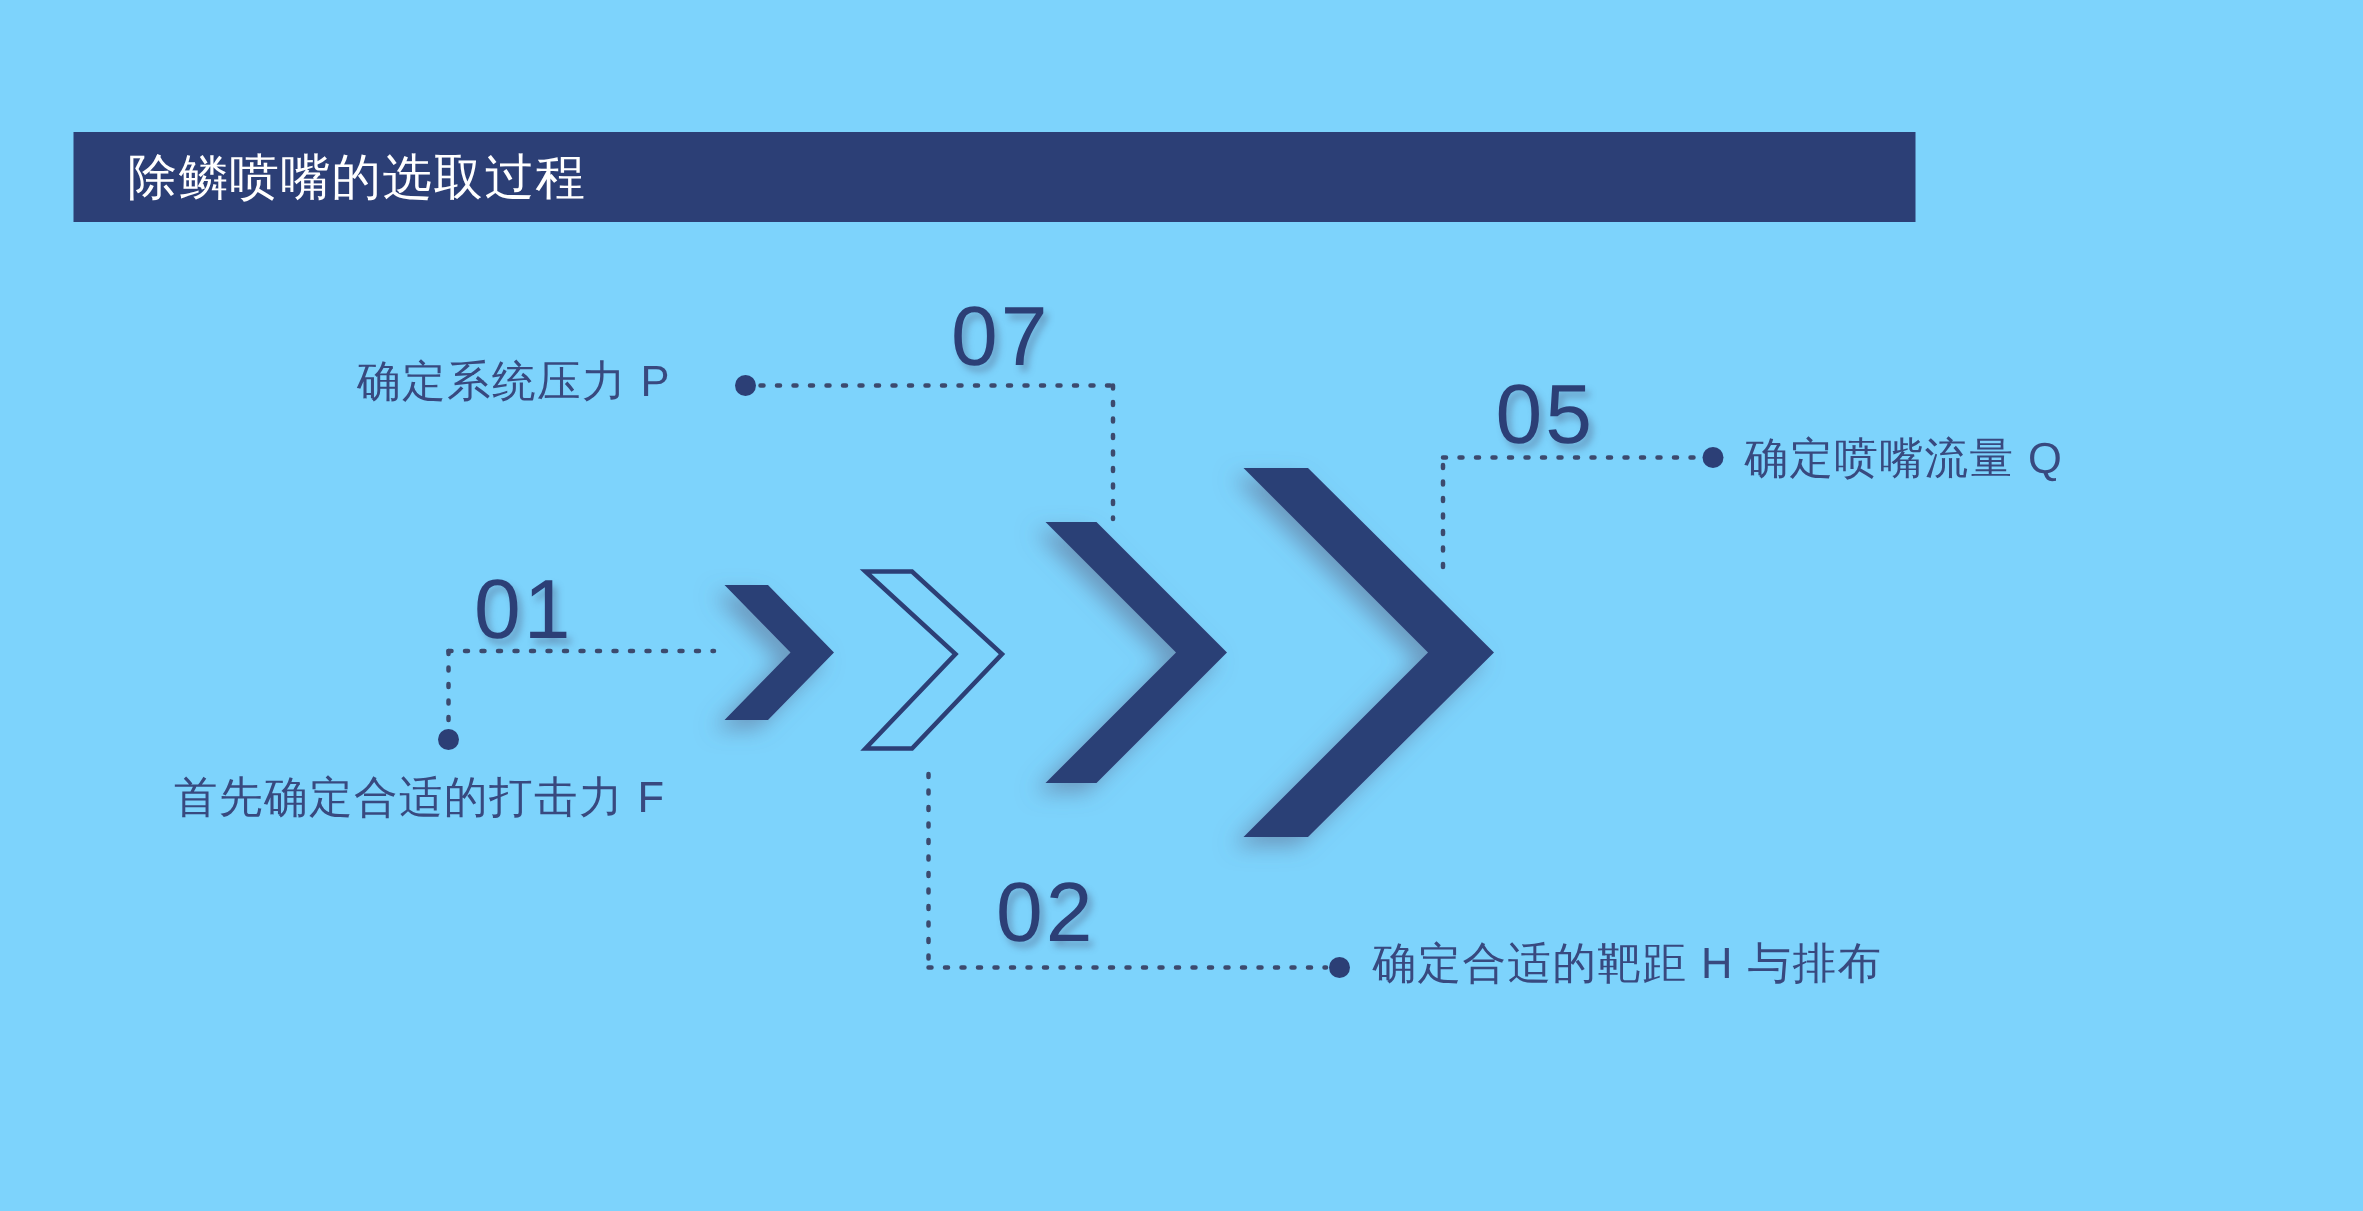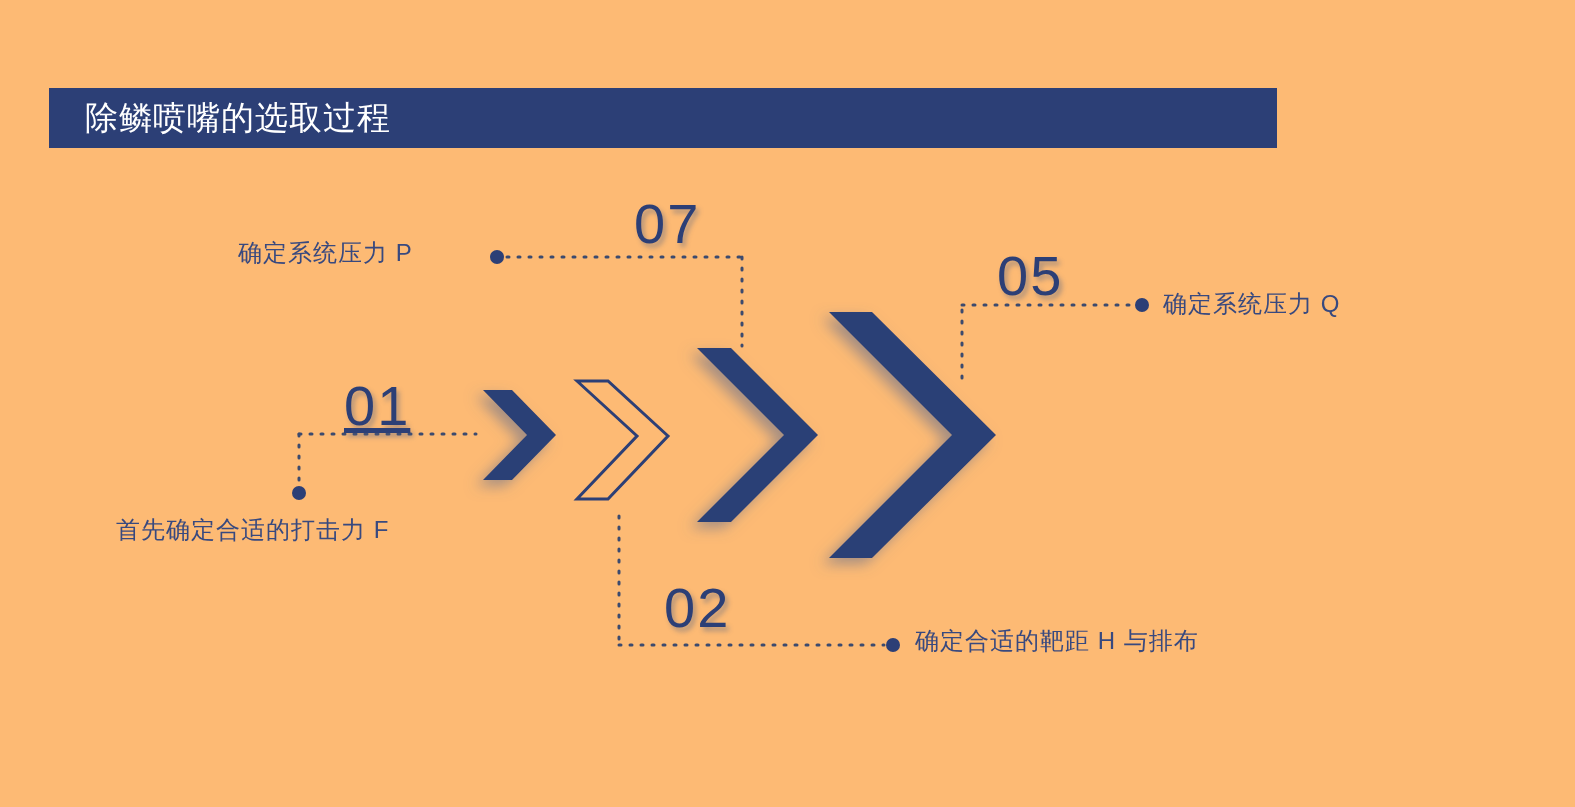--- a/index.html
+++ b/index.html
@@ -9,21 +9,21 @@
     background: #ffffff;
   }
   body {
     font-family: "Liberation Sans", "DejaVu Sans", sans-serif;
     -webkit-font-smoothing: antialiased;
   }
   #slide {
     position: relative;
     width: 1575px;
     height: 807px;
-    background: #fdba74;
+    background: #7dd3fc;
     overflow: hidden;
   }
 
   
   #title-banner {
     position: absolute;
     left: 49px;
     top: 88px;
     width: 1228px;
     height: 60px;
@@ -53,29 +53,29 @@
   .step-number {
     position: absolute;
     font-size: 56px;
     font-weight: 400;
     color: #2c3f76;
     letter-spacing: 2px;
     text-shadow: 3px 4px 5px rgba(80, 95, 130, 0.45);
     line-height: 1;
     white-space: nowrap;
   }
-  #step-number-01 { left: 344px; top: 378px; text-decoration: underline; }
+  #step-number-01 { left: 316px; top: 378px; }
   #step-number-02 { left: 664px; top: 580px; }
   #step-number-03 { left: 634px; top: 196px; }
   #step-number-04 { left: 997px; top: 248px; }
 
   
   .step-label {
     position: absolute;
-    font-size: 24px;
+    font-size: 29px;
     color: #38497f;
     letter-spacing: 1px;
     line-height: 1;
     white-space: nowrap;
     font-weight: 400;
   }
   #step-label-01 { left: 116px; top: 518px; }
   #step-label-02 { left: 915px; top: 629px; }
   #step-label-03 { left: 238px; top: 241px; }
   #step-label-04 { left: 1163px; top: 292px; }
@@ -130,15 +130,15 @@
   </svg>
 
   <div class="step-number" id="step-number-01">01</div>
   <div class="step-number" id="step-number-02">02</div>
   <div class="step-number" id="step-number-03">07</div>
   <div class="step-number" id="step-number-04">05</div>
 
   <div class="step-label" id="step-label-01">首先确定合适的打击力 F</div>
   <div class="step-label" id="step-label-02">确定合适的靶距 H 与排布</div>
   <div class="step-label" id="step-label-03">确定系统压力 P</div>
-  <div class="step-label" id="step-label-04">确定系统压力 Q</div>
+  <div class="step-label" id="step-label-04">确定喷嘴流量 Q</div>
 
 </div>
 
 </body></html>

